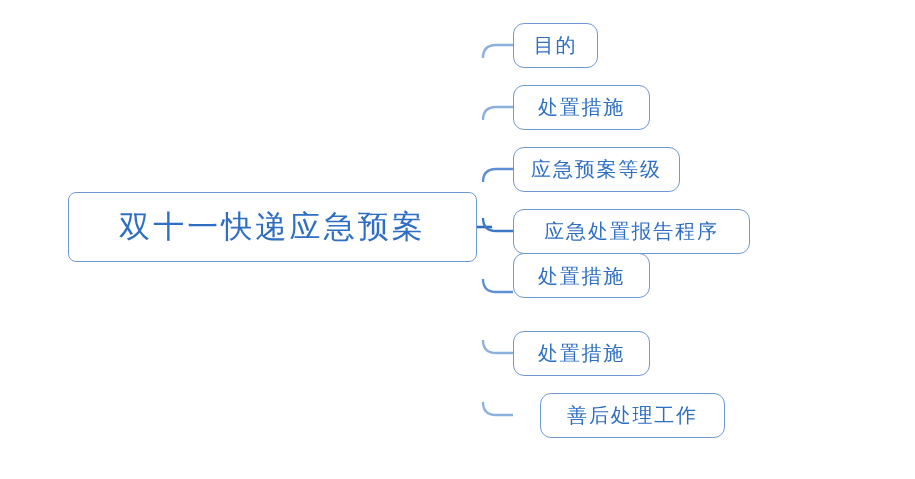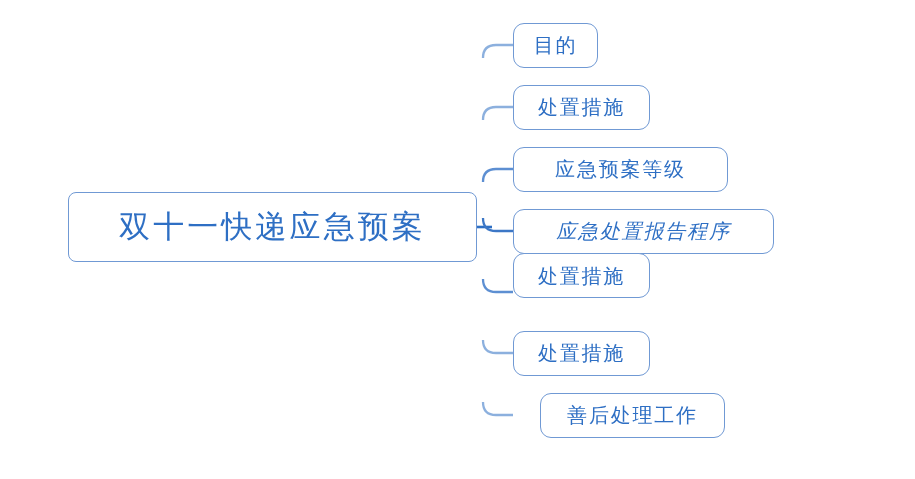--- a/index.html
+++ b/index.html
@@ -91,24 +91,24 @@
     <span class="node-label">双十一快递应急预案</span>
   </div>
 
   <div id="children-host">
       <div class="node child" style="left: 513px; top: 22.5px; width: 85px;">
         <span class="node-label">目的</span>
       </div>
       <div class="node child" style="left: 513px; top: 84.5px; width: 137px;">
         <span class="node-label">处置措施</span>
       </div>
-      <div class="node child" style="left: 513px; top: 146.5px; width: 215px;">
+      <div class="node child" style="left: 513px; top: 146.5px; width: 167px;">
         <span class="node-label">应急预案等级</span>
       </div>
-      <div class="node child" style="left: 513px; top: 208.5px; width: 261px; font-style: italic;">
+      <div class="node child" style="left: 513px; top: 208.5px; width: 237px;">
         <span class="node-label">应急处置报告程序</span>
       </div>
       <div class="node child" style="left: 513px; top: 253px; width: 137px;">
         <span class="node-label">处置措施</span>
       </div>
       <div class="node child" style="left: 513px; top: 330.5px; width: 137px;">
         <span class="node-label">处置措施</span>
       </div>
       <div class="node child" style="left: 513px; top: 392.5px; width: 185px; margin-left: 27px;">
         <span class="node-label">善后处理工作</span>

